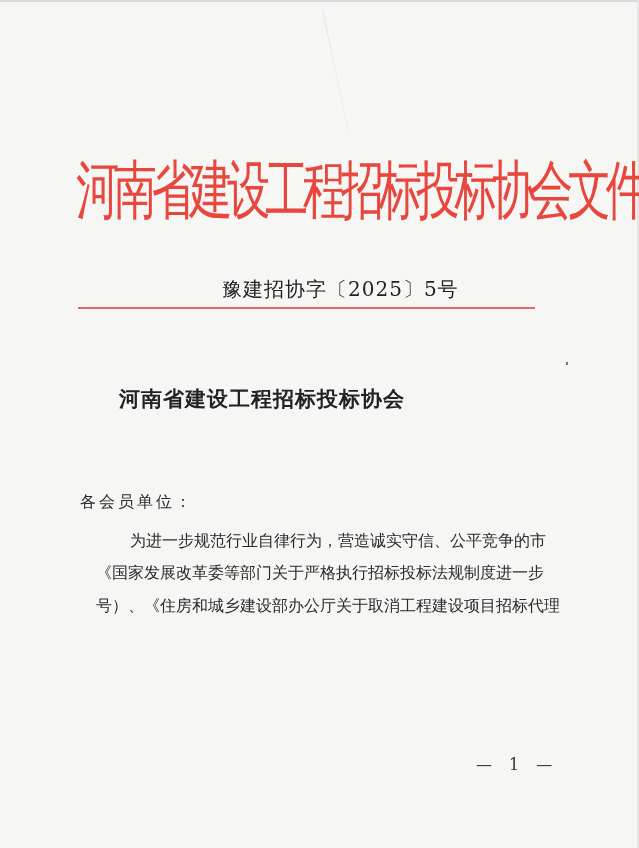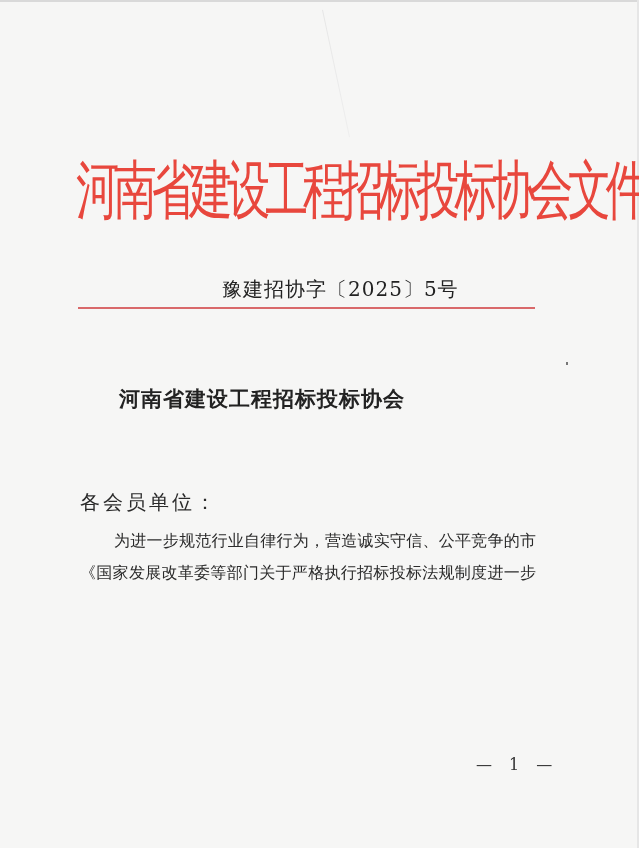--- a/index.html
+++ b/index.html
@@ -85,41 +85,42 @@
     line-height: 39px;
     letter-spacing: 1px;
     color: #222;
     font-family: "DejaVu Sans", "Liberation Sans", sans-serif;
     white-space: nowrap;
   }
   .salutation {
     position: absolute;
     left: 80px;
     top: 490px;
-    font-size: 20px;
+    font-size: 16px;
     line-height: 24px;
     letter-spacing: 3px;
     color: #2a2a2a;
     white-space: nowrap;
   }
   .body-text {
     position: absolute;
     left: 80px;
     top: 528px;
     width: 456px;
   }
   .body-line {
     display: block;
     height: 32.3px;
     line-height: 26px;
     font-size: 16px;
     color: #2a2a2a;
     white-space: nowrap;
     text-align: justify;
     text-align-last: justify;
+    margin-left: 16px;
   }
   .body-line.indent {
     padding-left: 34px;
   }
   .page-number {
     position: absolute;
     left: 476px;
     top: 754px;
     font-size: 16px;
     line-height: 22px;
@@ -149,15 +150,16 @@
 
 <div class="title-block">
   <span class="title-line">河南省建设工程招标投标协会</span>
 </div>
 
 <div class="salutation">各会员单位：</div>
 
 <div class="body-text">
   <span class="body-line indent">为进一步规范行业自律行为，营造诚实守信、公平竞争的市</span>
   <span class="body-line">《国家发展改革委等部门关于严格执行招标投标法规制度进一步</span>
+  <span class="body-line">号）、《住房和城乡建设部办公厅关于取消工程建设项目招标代理</span>
 </div>
 
 <div class="page-number">— 1 —</div>
 
 </body></html>

